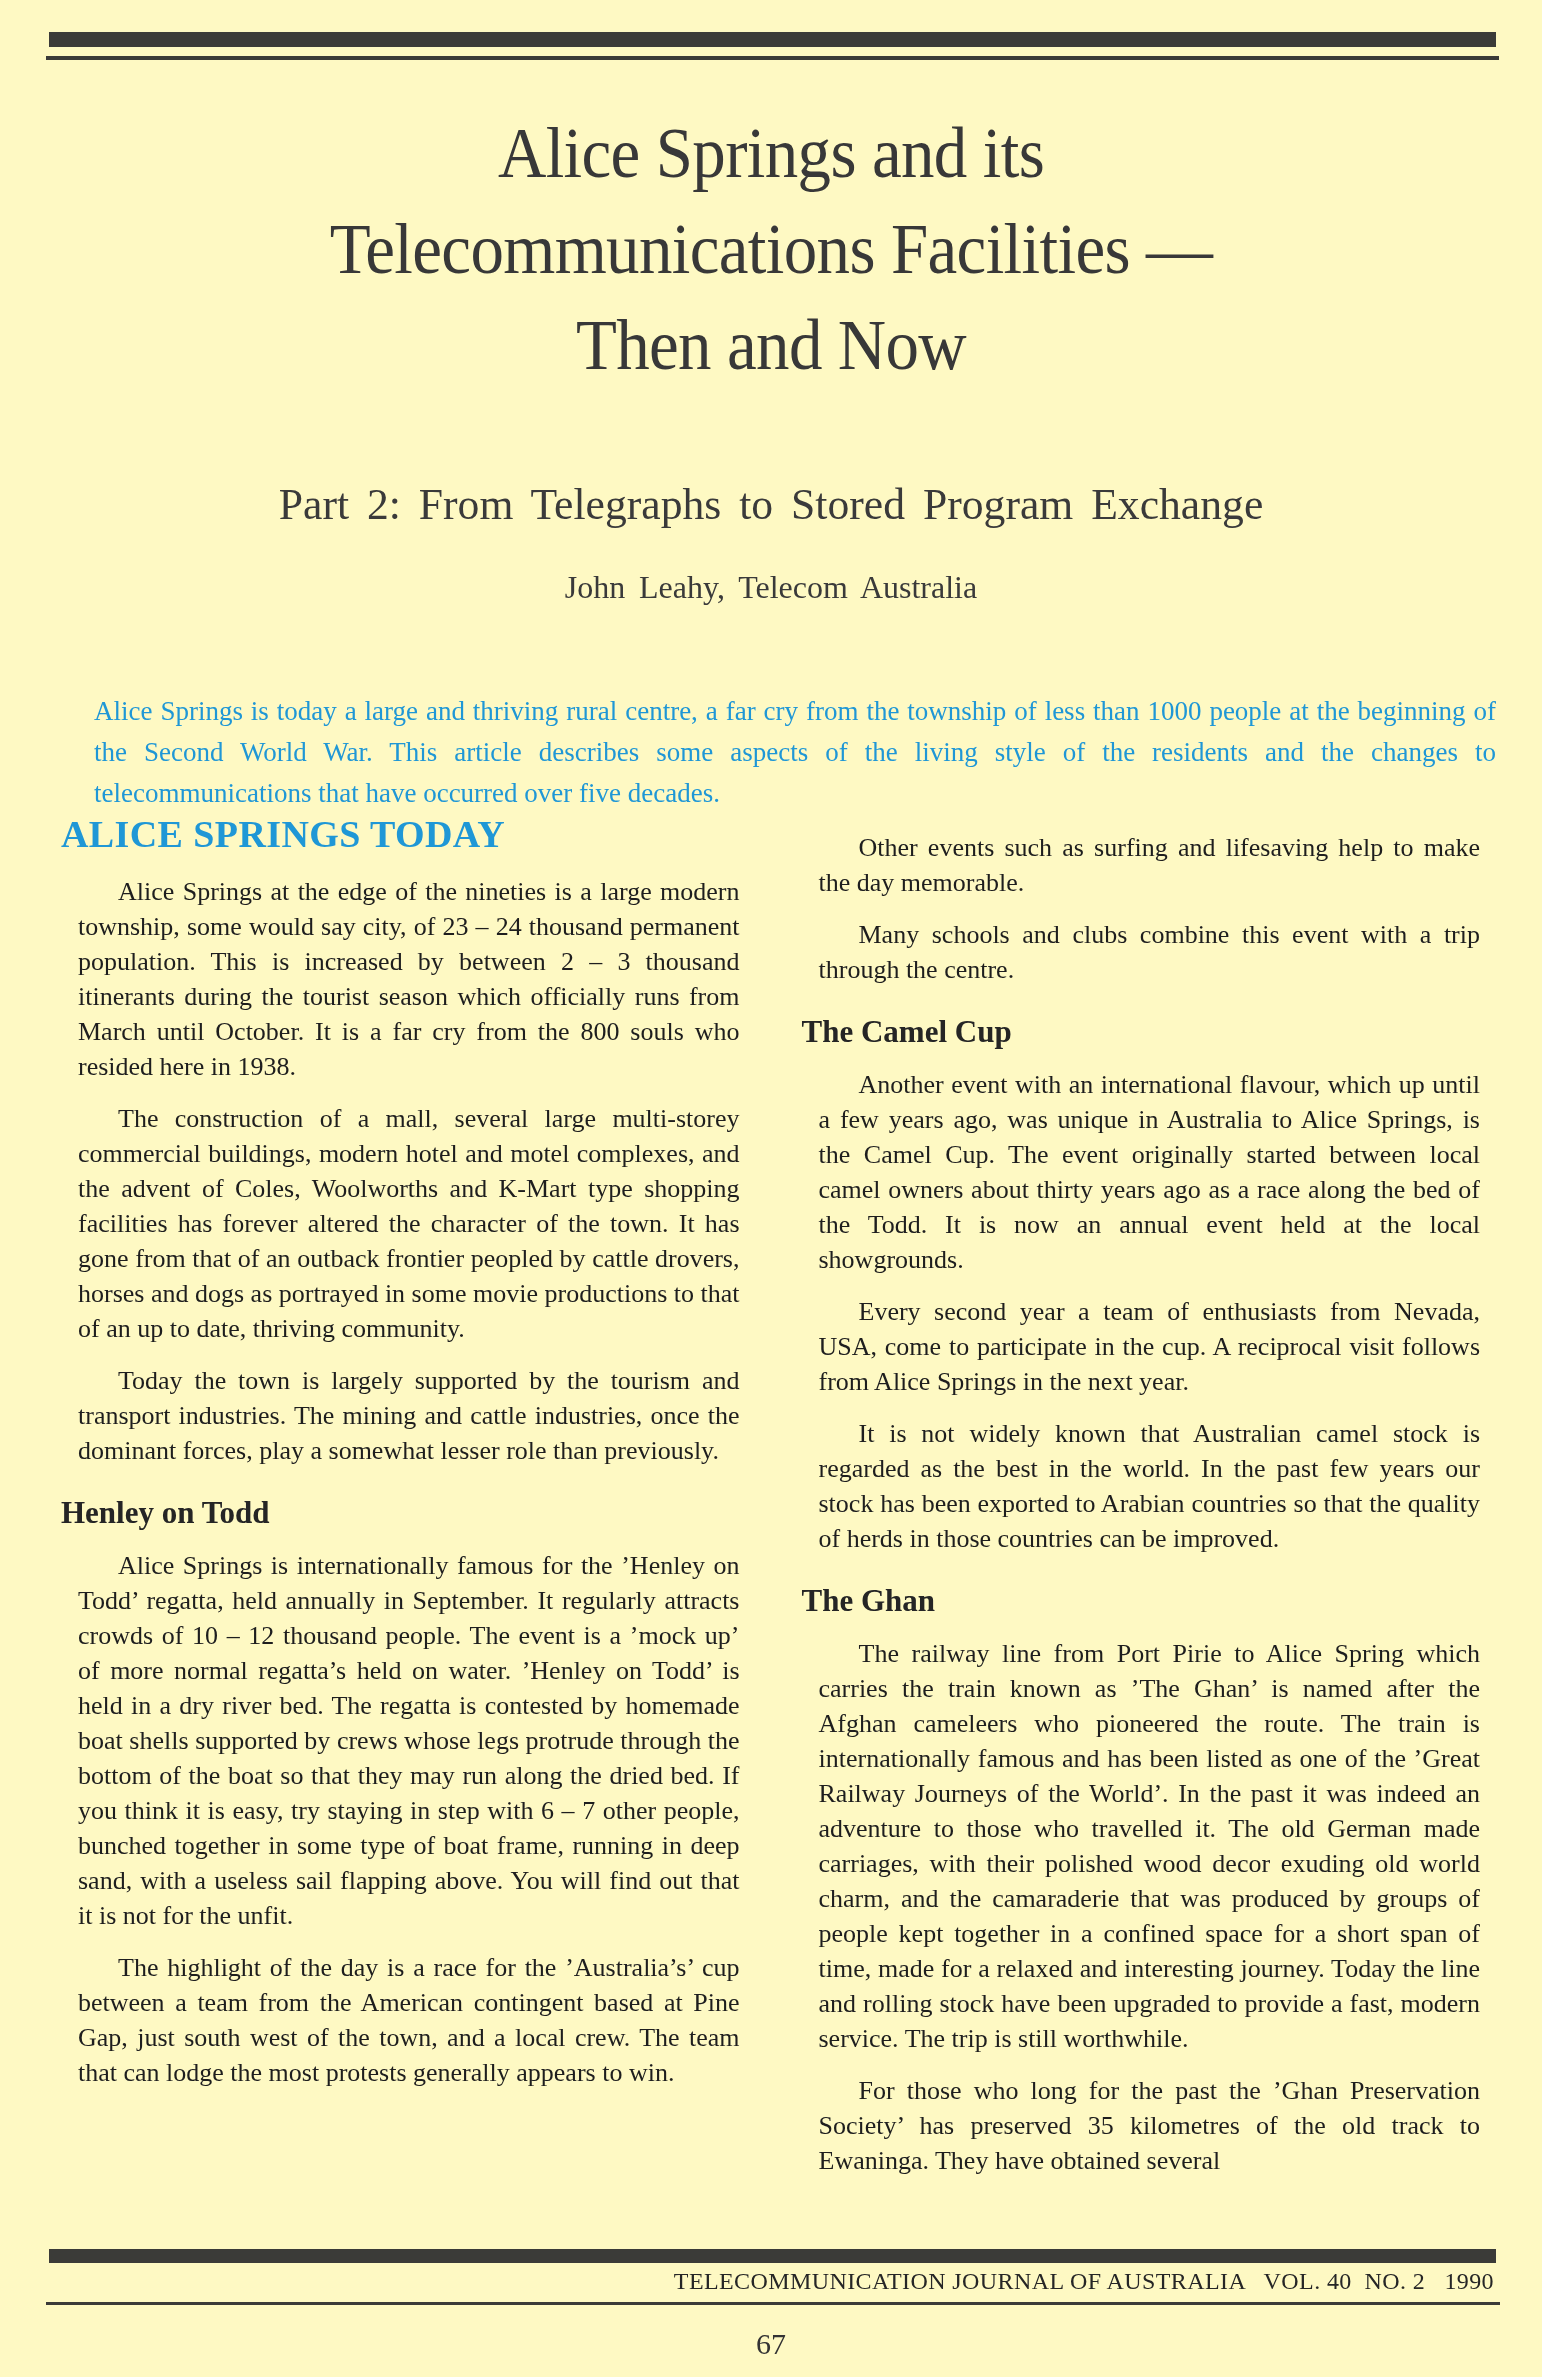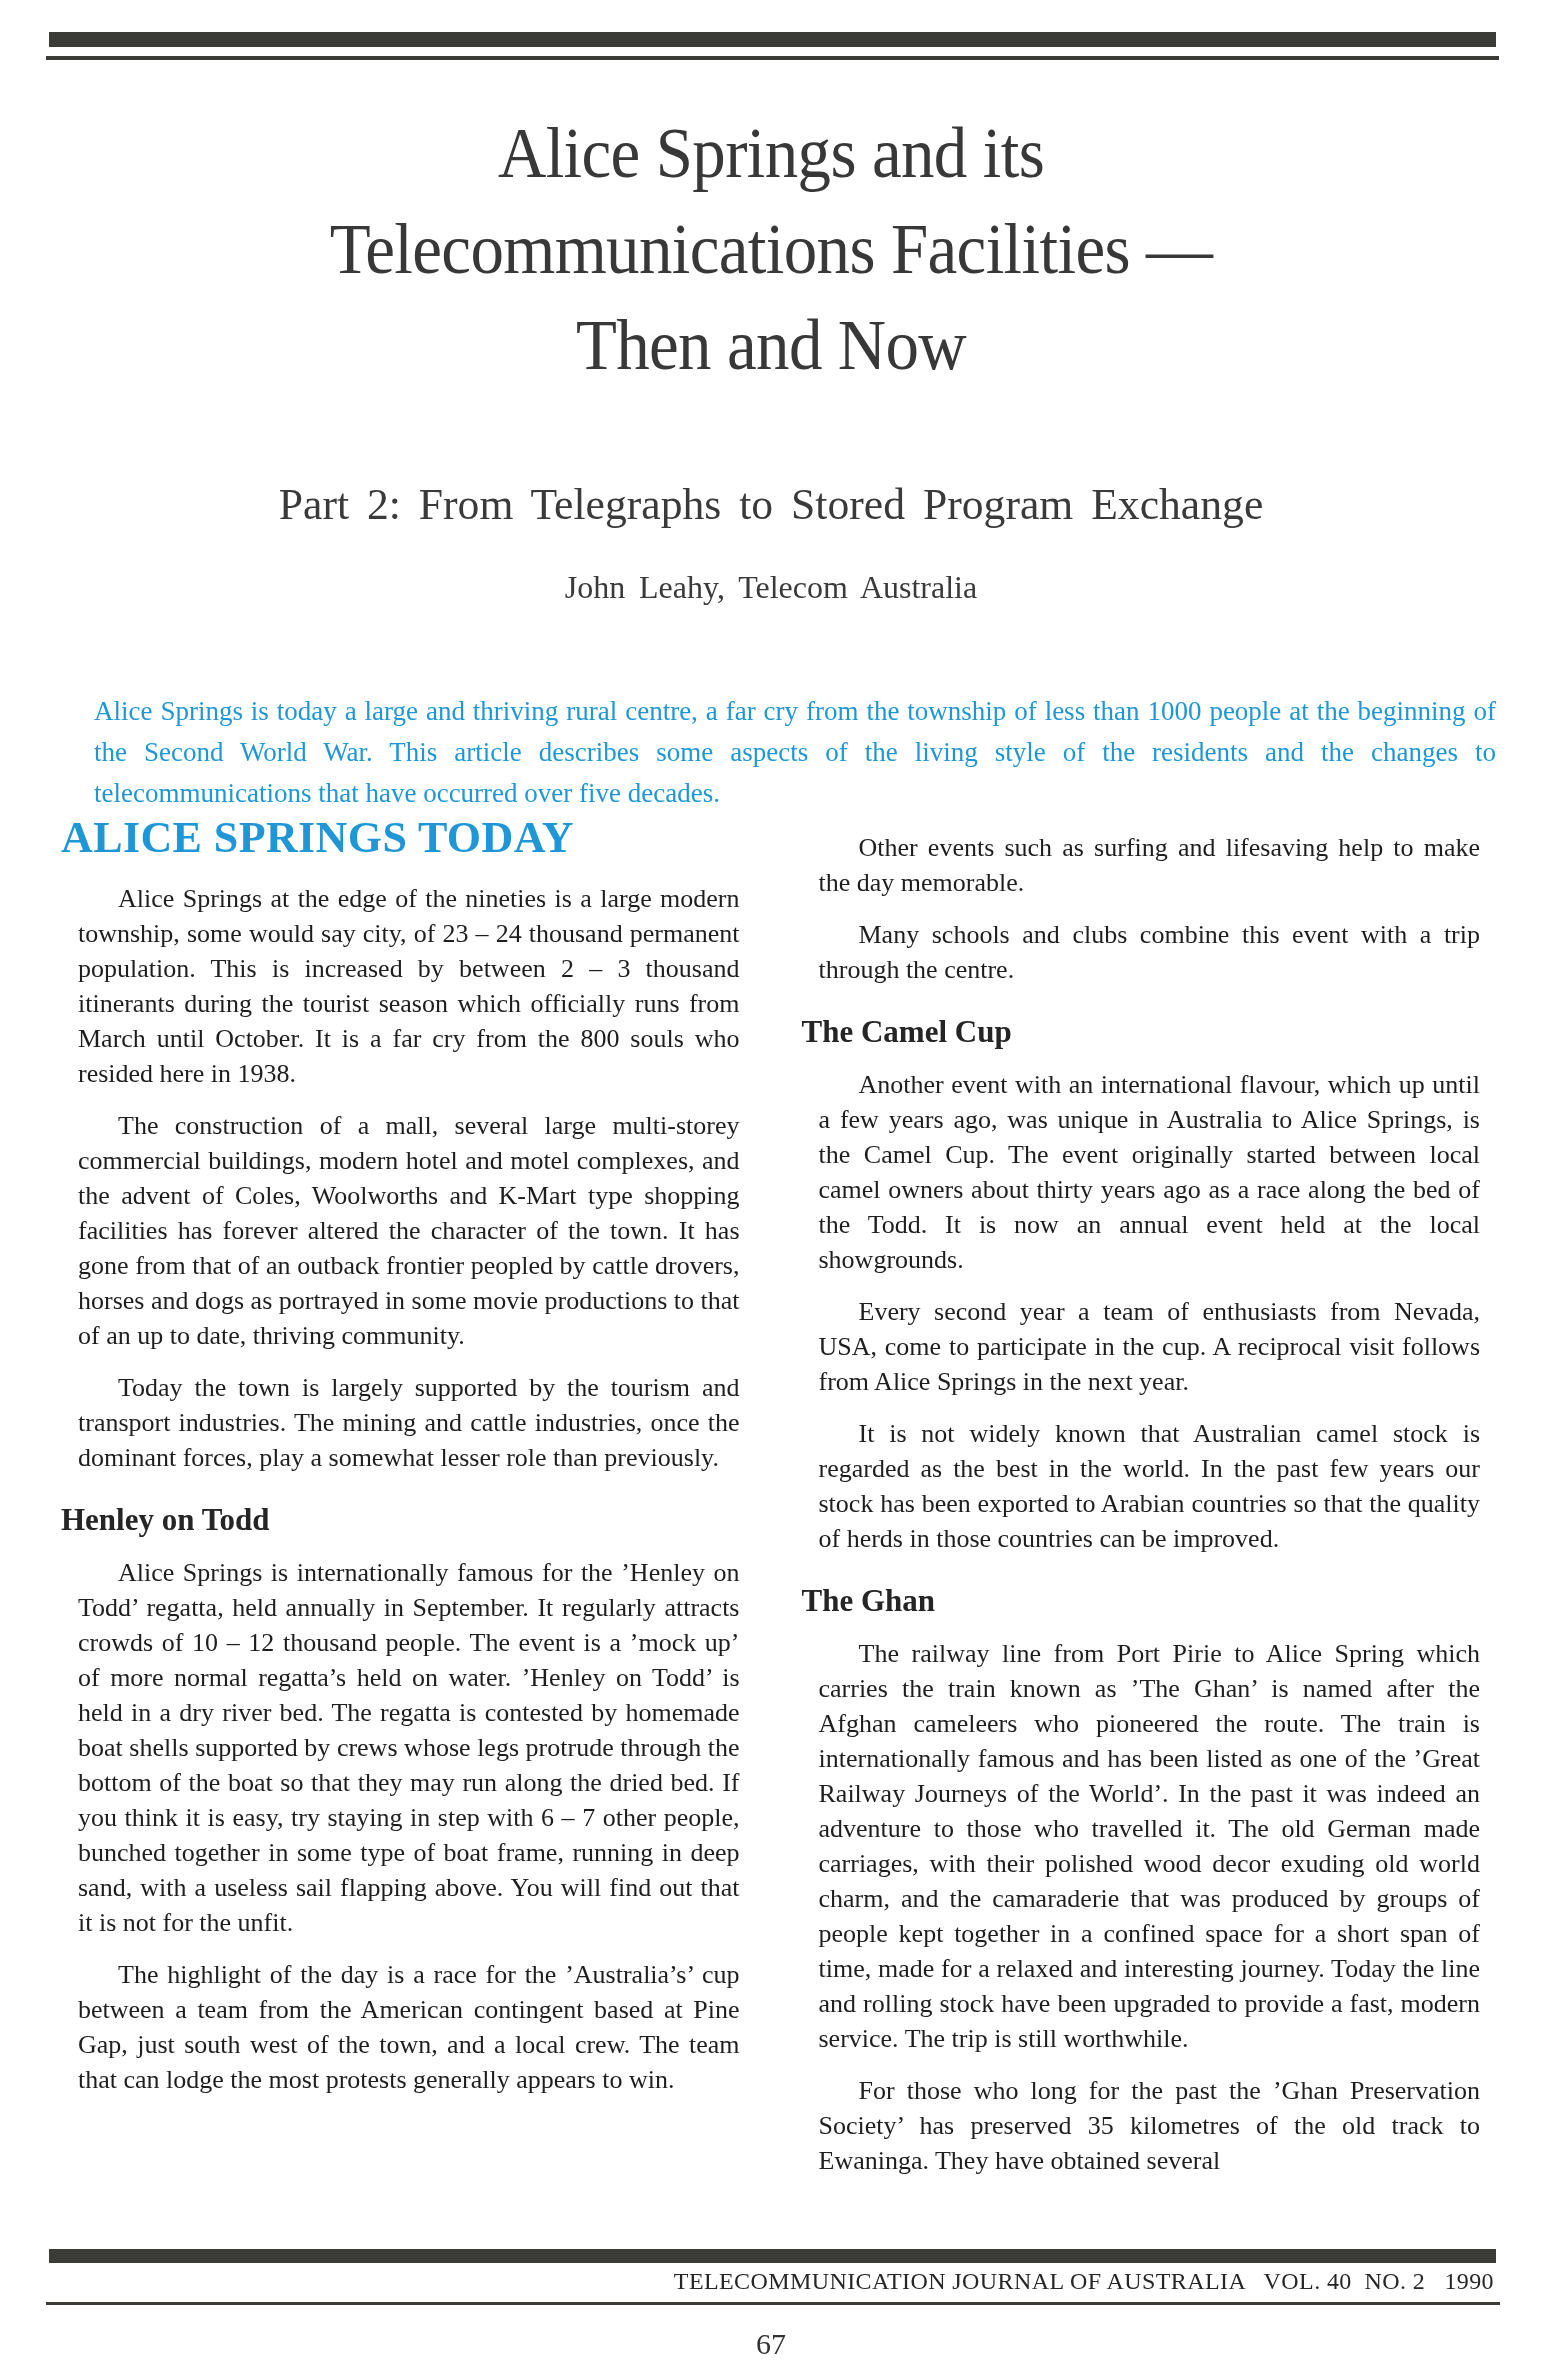--- a/index.html
+++ b/index.html
@@ -1,20 +1,20 @@
 <!DOCTYPE html>
 <html style="font-size:11.5px"><head>
 <meta charset="utf-8">
 <style>
   html,body { margin:0; padding:0; background:#d9d9d9; }
   .page {
     position:relative;
     width:1542px; height:2377px;
     margin:0 auto;
-    background:#ffffff;
+    background:#fef9c3;
     overflow:hidden;
     font-family:"Liberation Serif", serif;
     color:#1c1c1c;
   }
   .rule { position:absolute; background:#3b3b38; }
   .rule-top-thick { left:49px; right:46px; top:32px; height:15px; }
   .rule-top-thin  { left:46px; right:43px; top:56px; height:3.6px; }
 
   .title-block {
     position:absolute; top:105px; left:0; width:100%;
@@ -46,21 +46,21 @@
     color:#1f97d6;
     text-align:justify;
   }
   .columns {
     position:absolute; top:813px; left:61px; right:45px;
     display:flex; gap:45px;
   }
   .col { flex:1 1 0; font-size:26px; line-height:35px; text-align:justify; color:#1e1e1e; }
   .blue-head {
     margin:0 0 11.5px 0;
-    font-size:44px; line-height:1.15;
+    font-size:38px; line-height:1.15;
     font-weight:bold;
     color:#1f97d6;
     letter-spacing:0.4px;
     text-align:left;
   }
   .subhead {
     margin:27.4px 0 7.2px 0;
     font-size:31px; line-height:1.15;
     font-weight:bold;
     color:#252525;

